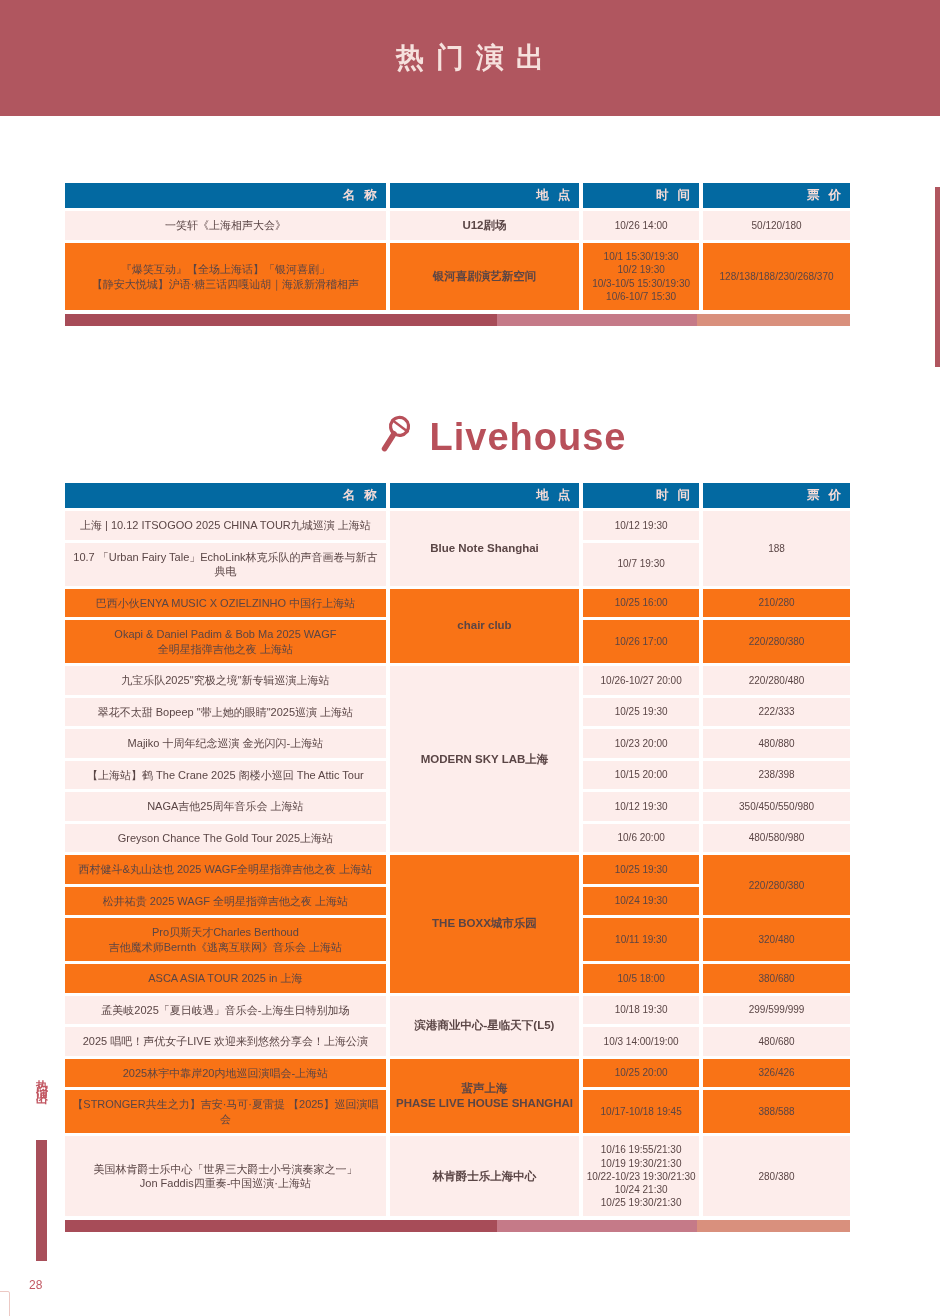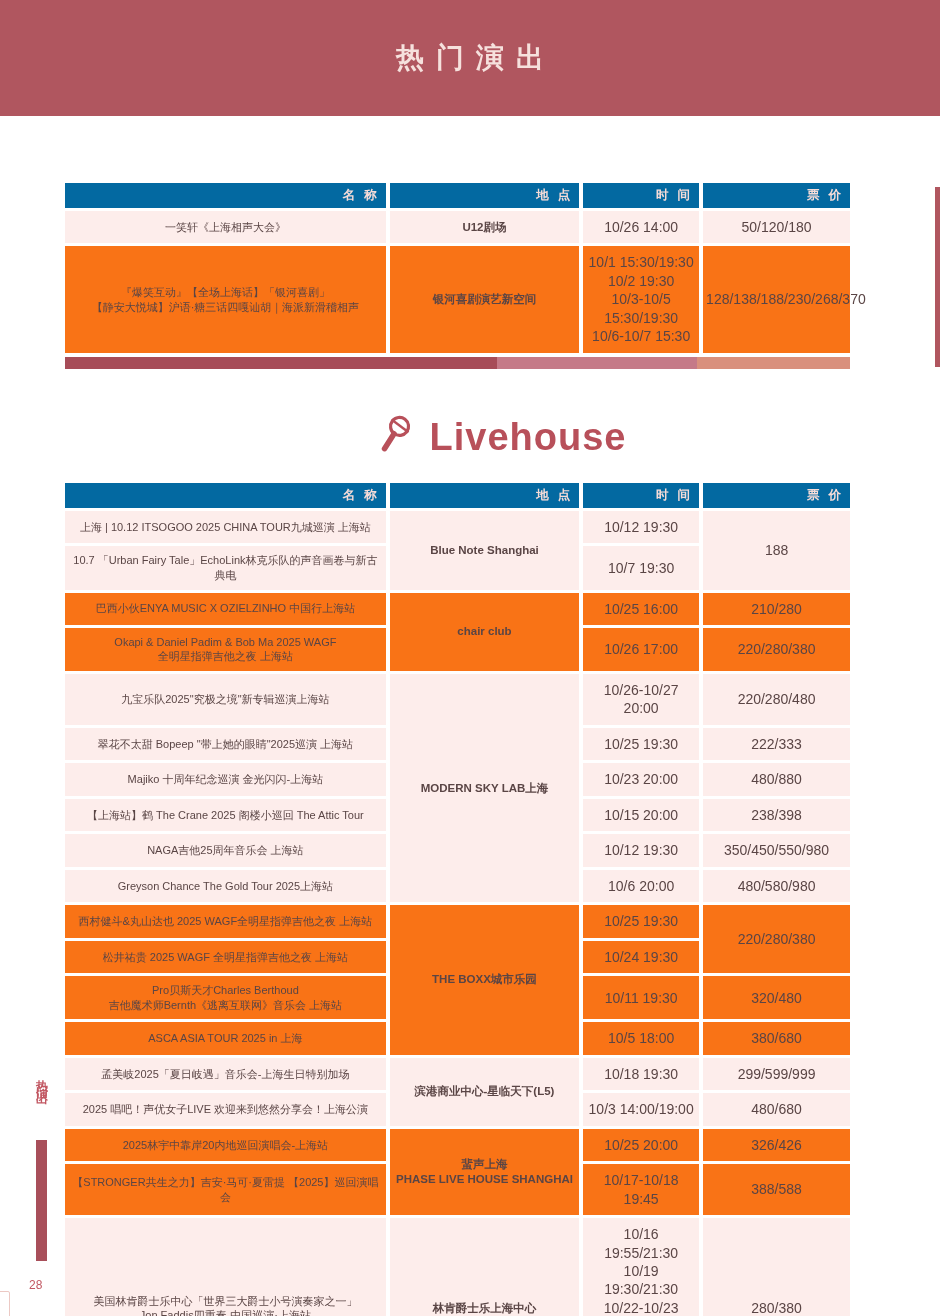--- a/index.html
+++ b/index.html
@@ -40,22 +40,22 @@
     height:21px;padding:2px 0 2px 9px;text-align:right;
   }
   table.perf-table td{
     text-align:center;vertical-align:middle;
     color:#5a4545;padding:7px 3px;line-height:1.32;
   }
   td.light{background:#fdedeb;margin-top:8px;}
   td.salmon{background:#f97316;}
   td.name-cell{font-size:11px;}
   td.venue-cell{font-size:11.5px;font-weight:bold;}
-  td.time-cell{font-size:14px;}
-  td.price-cell{font-size:14px;}
+  td.time-cell{font-size:10px;}
+  td.price-cell{font-size:10px;}
   .grad-bar{display:flex;height:12px;margin:1px 4px 0 4px;}
   .grad-bar .seg{height:100%;}
   
   .right-strip{position:absolute;right:0;top:187px;width:5px;height:180px;background:#b0565f;}
   
   .side-label{
     position:absolute;left:33px;top:1070px;
     writing-mode:vertical-rl;letter-spacing:4px;
     color:#c25863;font-size:12px;font-weight:bold;
   }

